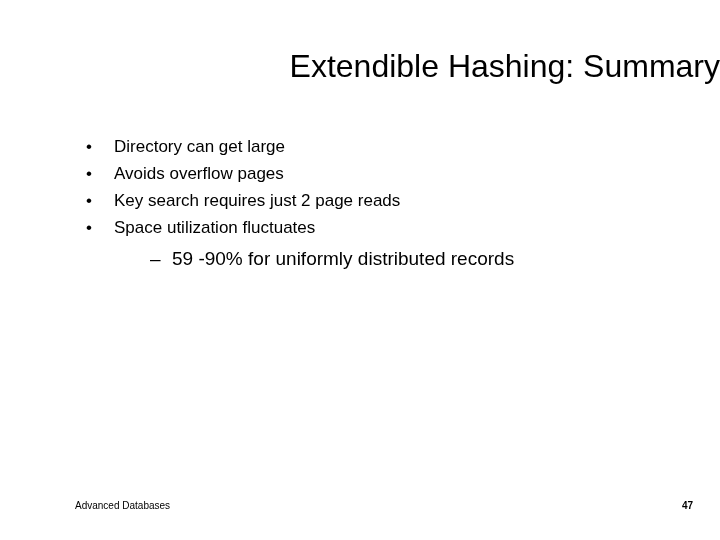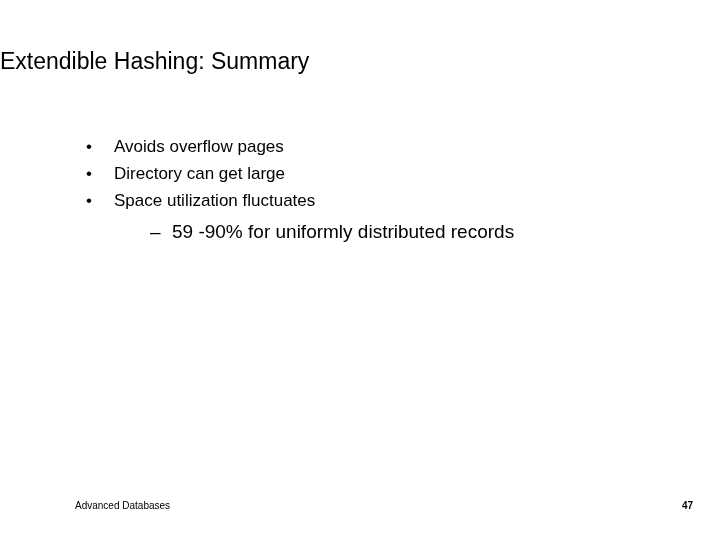--- a/index.html
+++ b/index.html
@@ -17,22 +17,22 @@
     width: 720px;
     height: 540px;
     position: relative;
     box-sizing: border-box;
   }
   .title {
     position: absolute;
     top: 48px;
     left: 0;
     width: 100%;
-    text-align: left;
-    font-size: 23px;
+    text-align: right;
+    font-size: 32px;
     font-weight: 400;
   }
   .content {
     position: absolute;
     top: 136px;
     left: 86px;
     right: 60px;
     font-size: 17px;
     line-height: 1.35;
   }
@@ -96,22 +96,23 @@
 </style>
 </head>
 <body>
 
 <div class="slide">
 
   <div class="title">Extendible Hashing: Summary</div>
 
   <div class="content">
     <ul class="bullets">
+      <li><span>Directory can get large</span></li>
       <li><span>Avoids overflow pages</span></li>
-      <li><span>Directory can get large</span></li>
+      <li><span>Key search requires just 2 page reads</span></li>
       <li>
         <span>Space utilization fluctuates</span>
         <ul class="sub">
           <li><span>59 -90% for uniformly distributed records</span></li>
         </ul>
       </li>
     </ul>
   </div>
 
   <div class="footer">

